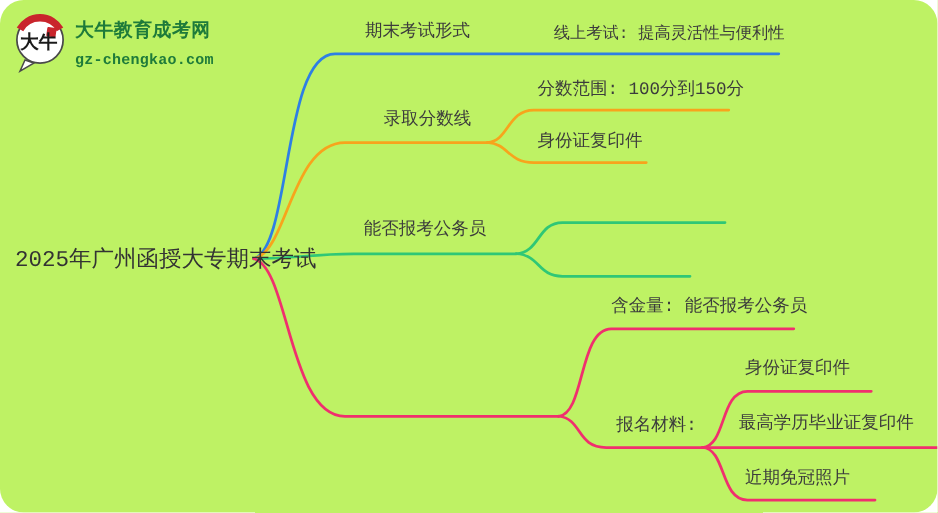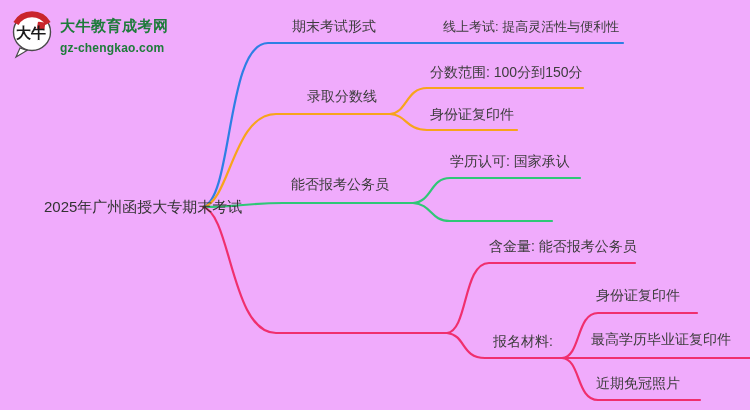--- a/index.html
+++ b/index.html
@@ -1,26 +1,27 @@
 <!DOCTYPE html>
 <html><head>
 <meta charset="utf-8">
 <style>
   html,body{margin:0;padding:0;background:#fff;}
   .stage{
-    position:relative;width:750px;height:410px;background:#f0abfc;overflow:hidden;
-    font-family:Liberation Sans, sans-serif;
+    position:relative;width:750px;height:410px;background:#bef264;overflow:hidden;
+    font-family:Liberation Mono, monospace;
+    border-radius:19px;
   }
   svg.links{position:absolute;left:0;top:0;z-index:1;}
   svg.links path{fill:none;stroke-width:2.2px;stroke-linecap:round;}
   .node{
     position:absolute;z-index:2;white-space:nowrap;
     font-size:14px;line-height:1.25;color:#3c3c3c;
   }
-  .node.root{font-size:15px;color:#333;margin-left:32px;}
+  .node.root{font-size:18px;color:#333;}
   .logo{position:absolute;left:10px;top:9px;z-index:3;display:flex;align-items:flex-start;}
   .logo-text{margin-left:4px;margin-top:9px;}
   .logo-name{font-size:15px;font-weight:bold;color:#1e7b3a;letter-spacing:0.5px;line-height:1.1;}
   .logo-url{font-size:12px;font-weight:bold;color:#1e7b3a;letter-spacing:0.2px;line-height:1.2;margin-top:6px;}
 </style>
 </head>
 <body>
 
 <div class="stage">
 
@@ -59,21 +60,20 @@
 
   <div class="node root" style="left:12px;top:198px">2025年广州函授大专期末考试</div>
 
   <div class="node" style="left:292px;top:18px">期末考试形式</div>
   <div class="node" style="left:443px;top:19px;font-size:13px">线上考试: 提高灵活性与便利性</div>
 
   <div class="node" style="left:430px;top:64px">分数范围: 100分到150分</div>
   <div class="node" style="left:307px;top:88px">录取分数线</div>
   <div class="node" style="left:430px;top:106px">身份证复印件</div>
 
-  <div class="node" style="left:450px;top:153px">学历认可: 国家承认</div>
   <div class="node" style="left:291px;top:176px">能否报考公务员</div>
 
   <div class="node" style="left:489px;top:238px">含金量: 能否报考公务员</div>
   <div class="node" style="left:596px;top:287px">身份证复印件</div>
   <div class="node" style="left:493px;top:333px">报名材料:</div>
   <div class="node" style="left:591px;top:331px">最高学历毕业证复印件</div>
   <div class="node" style="left:596px;top:375px">近期免冠照片</div>
 
 </div>
 

